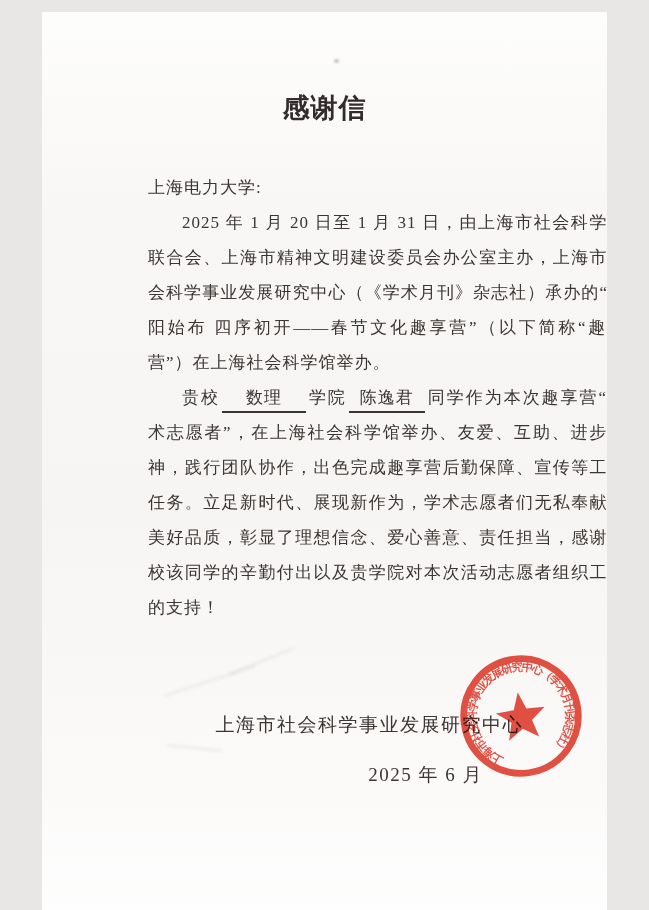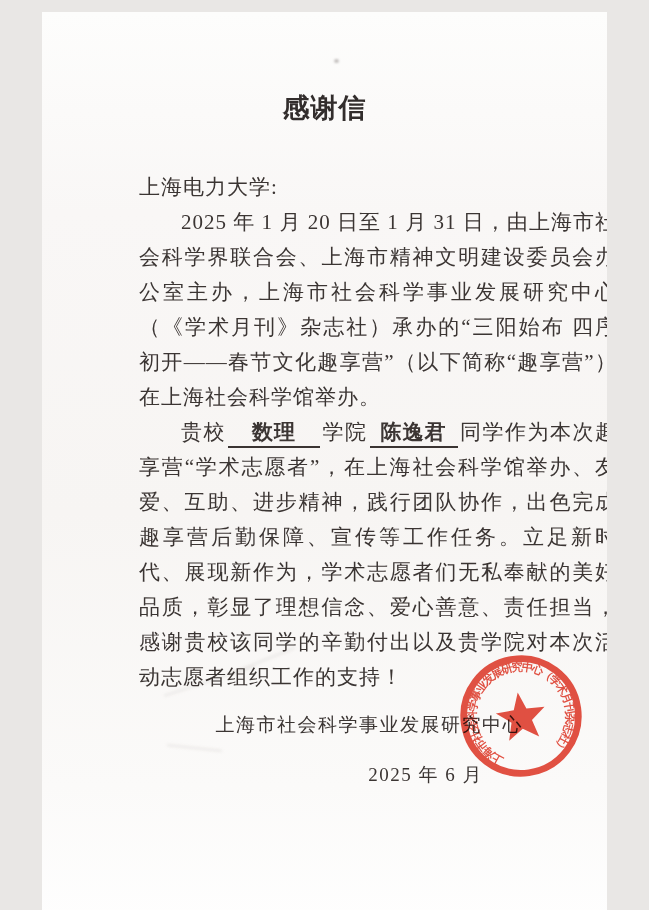--- a/index.html
+++ b/index.html
@@ -24,38 +24,38 @@
     width: 100%;
     margin: 0;
     text-align: center;
     font-size: 27px;
     font-weight: bold;
     letter-spacing: 1px;
     color: #322d2c;
   }
   .body-text {
     position: absolute;
-    left: 97px;
+    left: 106px;
     top: 158px;
     width: 478px;
-    font-size: 21px;
+    font-size: 17px;
     line-height: 35px;
     letter-spacing: 1px;
     color: #3b3533;
   }
   .body-text p { margin: 0; }
   .para {
     text-align: justify;
     text-justify: inter-character;
   }
   .indent { text-indent: 2em; }
   .blank {
     display: inline-block;
     border-bottom: 2px solid #3a3432;
-    font-weight: bold;
+    font-weight: normal;
     line-height: 27px;
     text-indent: 0;
   }
   .blank1 { padding: 0 24px; margin: 0 2px; }
   .blank2 { padding: 0 11px; margin: 0 2px; }
   .sig {
     position: absolute;
     font-size: 19px;
     letter-spacing: 1.5px;
     white-space: nowrap;

